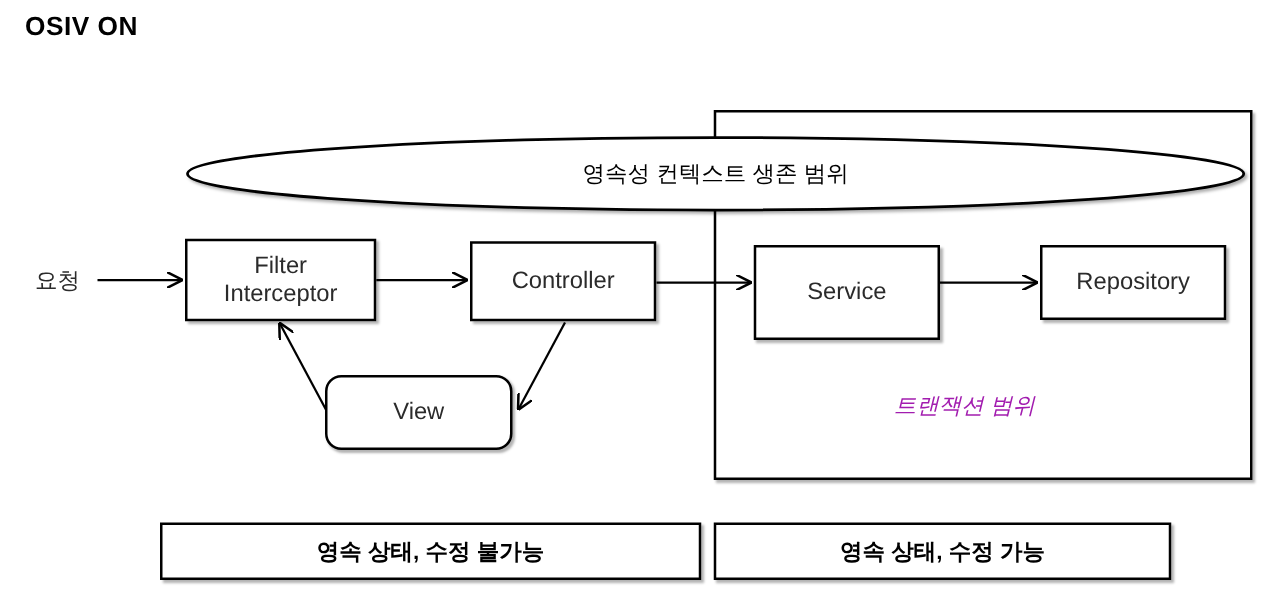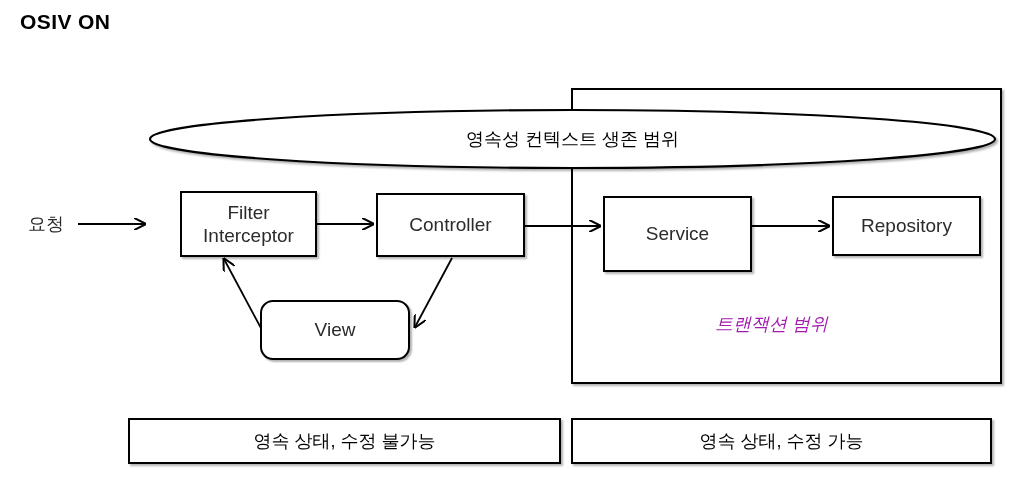--- a/index.html
+++ b/index.html
@@ -104,25 +104,25 @@
     top: 418px;
     height: 46px;
     box-sizing: border-box;
     background: #ffffff;
     border: 2px solid #000000;
     box-shadow: 2px 2px 2px rgba(0,0,0,0.30);
     display: flex;
     align-items: center;
     justify-content: center;
     font-size: 18px;
-    font-weight: normal;
+    font-weight: bold;
     color: #000000;
   }
   #state-bar-left  { left: 128px; width: 433px; }
-  #state-bar-right { left: 571px; width: 421px; }
+  #state-bar-right { left: 571px; width: 366px; }
 </style>
 </head>
 <body>
 
 <div id="canvas">
 
   <div id="title">OSIV ON</div>
 
   <div id="tx-scope">
     <div id="tx-scope-label">트랜잭션 범위</div>
@@ -150,21 +150,21 @@
 
     <line x1="452" y1="258" x2="415" y2="327" stroke="#000000" stroke-width="1.8" marker-end="url(#arrow)"></line>
 
     <line x1="262" y1="330" x2="224" y2="259" stroke="#000000" stroke-width="1.8" marker-end="url(#arrow)"></line>
   </svg>
 
   <div id="pc-ellipse-label">영속성 컨텍스트 생존 범위</div>
 
   <div id="request-label">요청</div>
 
-  <div class="node" style="left:148px; top:191px; width:137px; height:66px;margin-left:32px;">Filter
+  <div class="node" style="left:148px; top:191px; width:153px; height:66px;">Filter
 Interceptor</div>
 
   <div class="node" style="left:376px; top:193px; width:149px; height:64px;">Controller</div>
 
   <div class="node" style="left:260px; top:300px; width:150px; height:60px;border-radius:13px;">View</div>
 
   <div class="node" style="left:603px; top:196px; width:149px; height:76px;">Service</div>
 
   <div class="node" style="left:832px; top:196px; width:149px; height:60px;">Repository</div>
 

